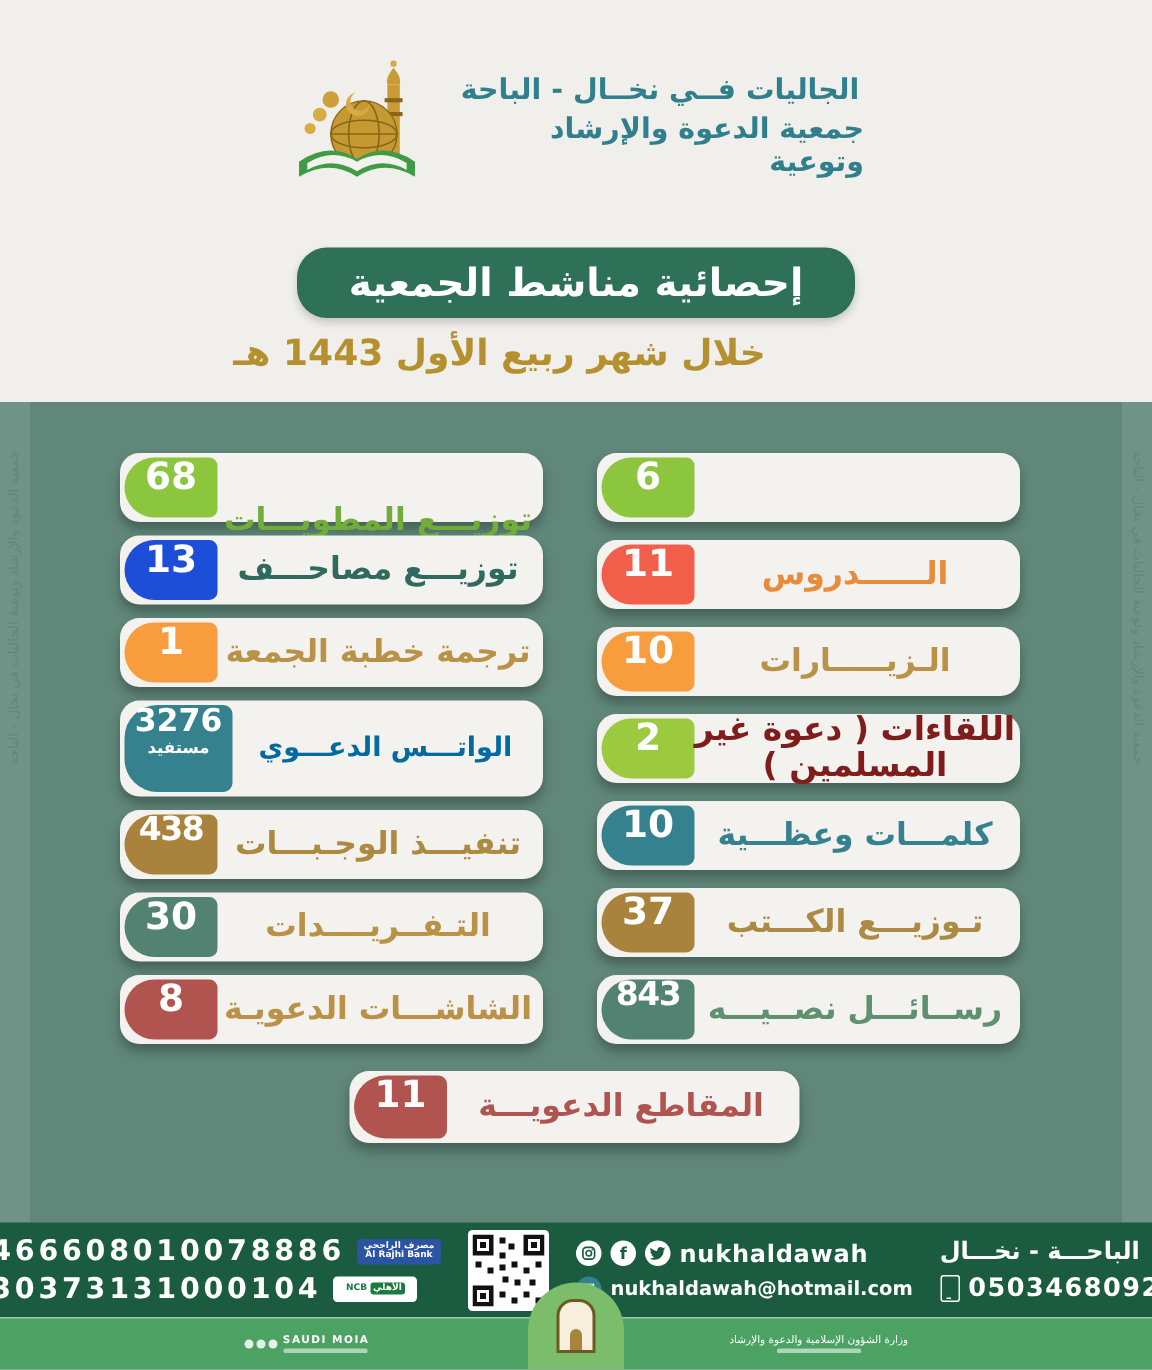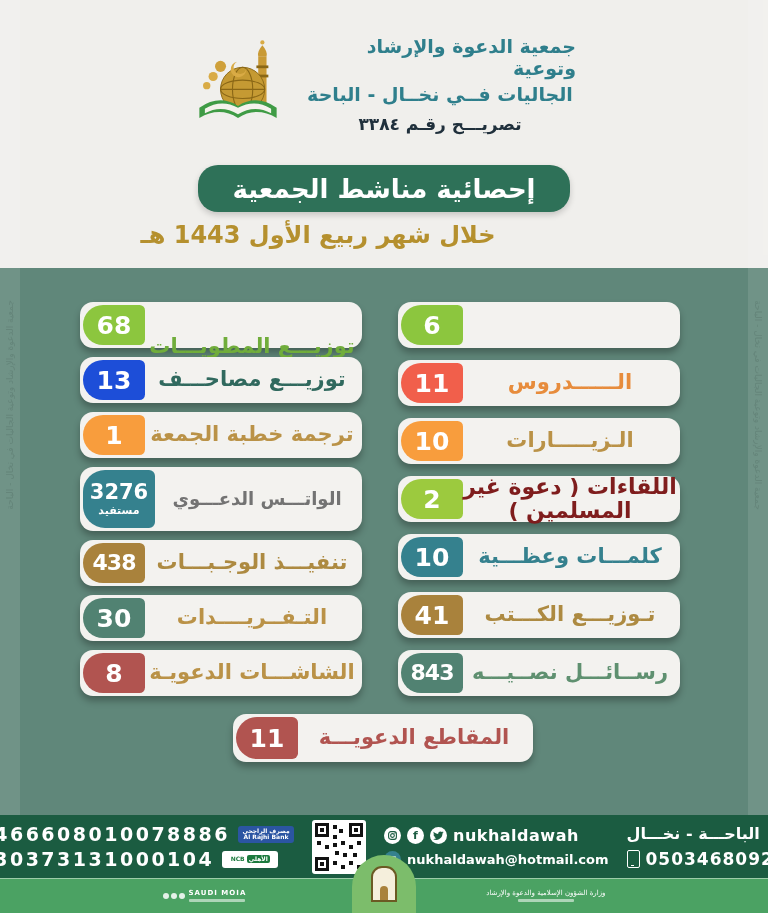--- a/index.html
+++ b/index.html
@@ -20,31 +20,31 @@
   .hdr{position:absolute;top:34px;left:50%;transform:translateX(-50%);
        display:flex;align-items:center;gap:20px;}
   .org-lines{display:flex;flex-direction:column;align-items:center;gap:4px;}
   .org-line{color:#2f7f8c;font-weight:bold;font-size:19px;direction:rtl;}
   .permit{color:#20303c;font-weight:bold;font-size:17px;direction:rtl;margin-top:5px;letter-spacing:1px;}
   
   .banner{position:absolute;top:165px;left:198px;width:372px;height:47px;border-radius:20px;
           background:#2e7158;display:flex;align-items:center;justify-content:center;
           box-shadow:0 3px 6px rgba(0,0,0,.18);}
   .banner span{color:#ffffff;font-weight:bold;font-size:26px;direction:rtl;}
-  .subtitle{position:absolute;top:221px;left:0;width:636px;text-align:center;
+  .subtitle{position:absolute;top:221px;left:15px;width:636px;text-align:center;
             color:#b5902e;font-weight:bold;font-size:24px;direction:rtl;}
   
   .col{position:absolute;display:flex;flex-direction:column;}
   .col.right{left:398px;top:302px;width:282px;gap:12px;}
   .col.left{left:80px;top:302px;width:282px;gap:9px;}
   .pill{background:#f3f2ef;border-radius:13px;height:46px;display:flex;align-items:center;
         padding:3px;box-sizing:border-box;box-shadow:0 5px 7px rgba(0,0,0,.28);}
   .pill.tall{height:64px;}
   .badge{width:62px;align-self:stretch;border-radius:22px 6px 6px 22px;
-         display:flex;flex-direction:column;align-items:center;justify-content:center;
+         display:flex;flex-direction:column;align-items:center;justify-content:flex-start;
          color:#fff;font-weight:bold;line-height:1;}
   .badge .num{font-size:25px;}
   .badge.wide{width:72px;} .badge.wide .num{font-size:21px;}
   .badge .sub{font-size:11px;margin-top:2px;font-weight:bold;}
   .badge.n843 .num{font-size:22px;letter-spacing:-1px;}
   .plabel{flex:1;text-align:center;font-weight:bold;font-size:21px;direction:rtl;line-height:1.1;}
   .plabel.two{display:flex;flex-direction:column;gap:2px;font-size:18px;}
   .pill-bottom{position:absolute;top:714px;left:233px;width:300px;height:48px;
         background:#f3f2ef;border-radius:13px;display:flex;align-items:center;padding:3px;
         box-sizing:border-box;box-shadow:0 5px 7px rgba(0,0,0,.28);}
@@ -120,23 +120,22 @@
         <circle cx="55" cy="60" r="24" fill="#c59a33" stroke="#8a6716" stroke-width="1"></circle>
         <ellipse cx="55" cy="60" rx="24" ry="10" fill="none" stroke="#8a6716" stroke-width="1.2"></ellipse>
         <ellipse cx="55" cy="60" rx="11" ry="24" fill="none" stroke="#8a6716" stroke-width="1.2"></ellipse>
         <line x1="31" y1="60" x2="79" y2="60" stroke="#8a6716" stroke-width="1.2"></line>
         <path d="M49 30 a8.5 8.5 0 1 0 10 8 a7 7 0 1 1 -10 -8z" fill="#d9ab45"></path>
         <path d="M8 80 Q30 65 50 78 Q70 65 92 80 L92 91 Q70 78 50 91 Q30 78 8 91 Z" fill="#3f9b45"></path>
         <path d="M14 81 Q32 70 50 80 Q68 70 86 81 L86 86 Q68 76 50 87 Q32 76 14 86 Z" fill="#f4f2ec"></path>
       </svg>
     </span>
     <div class="org-lines">
+      <div class="org-line">الجاليات فــي نخــال - الباحة</div>
       <div class="org-line">جمعية الدعوة والإرشاد وتوعية</div>
-      <div class="org-line">الجاليات فــي نخــال - الباحة</div>
-      <div class="permit">تصريـــح رقـم ٣٣٨٤</div>
     </div>
   </div>
 
   <div class="banner">
     <span>إحصائية مناشط الجمعية</span>
   </div>
   <div class="subtitle">خلال شهر ربيع الأول 1443 هـ</div>
 
   <div class="col right">
     <div class="pill">
@@ -163,21 +162,21 @@
       <div class="plabel" style="font-size: 22px; color: #7f1d1d;">اللقاءات ( دعوة غير المسلمين )</div>
     </div>
     <div class="pill">
       <div class="badge" style="background: rgb(53, 129, 142);">
           <span class="num">10</span>
         </div>
       <div class="plabel" style="color: rgb(53, 129, 142);">كلمـــات وعظـــية</div>
     </div>
     <div class="pill">
       <div class="badge" style="background: rgb(169, 130, 60);">
-          <span class="num">41</span>
+          <span class="num">37</span>
         </div>
       <div class="plabel" style="color: rgb(173, 138, 65);">تـوزيـــع الكـــتب</div>
     </div>
     <div class="pill">
       <div class="badge n843" style="background: rgb(81, 130, 114);">
           <span class="num">843</span>
         </div>
       <div class="plabel" style="color: rgb(95, 144, 112);">رســائـــل نصــيـــه</div>
     </div>
   </div>
@@ -199,21 +198,21 @@
       <div class="badge" style="background: rgb(248, 157, 61);">
           <span class="num">1</span>
         </div>
       <div class="plabel" style="color: rgb(186, 146, 71);">ترجمة خطبة الجمعة</div>
     </div>
     <div class="pill tall">
       <div class="badge wide" style="background: rgb(53, 129, 142);">
         <span class="num">3276</span>
         <span class="sub">مستفيد</span>
       </div>
-      <div class="plabel two" style="color: #737373;">
+      <div class="plabel two" style="color: #0369a1;">
         <span>الواتـــس الدعـــوي</span>
       </div>
     </div>
     <div class="pill">
       <div class="badge n843" style="background: rgb(169, 130, 60);">
           <span class="num">438</span>
         </div>
       <div class="plabel" style="color: rgb(173, 138, 65);">تنفيـــذ الوجـبـــات</div>
     </div>
     <div class="pill">

